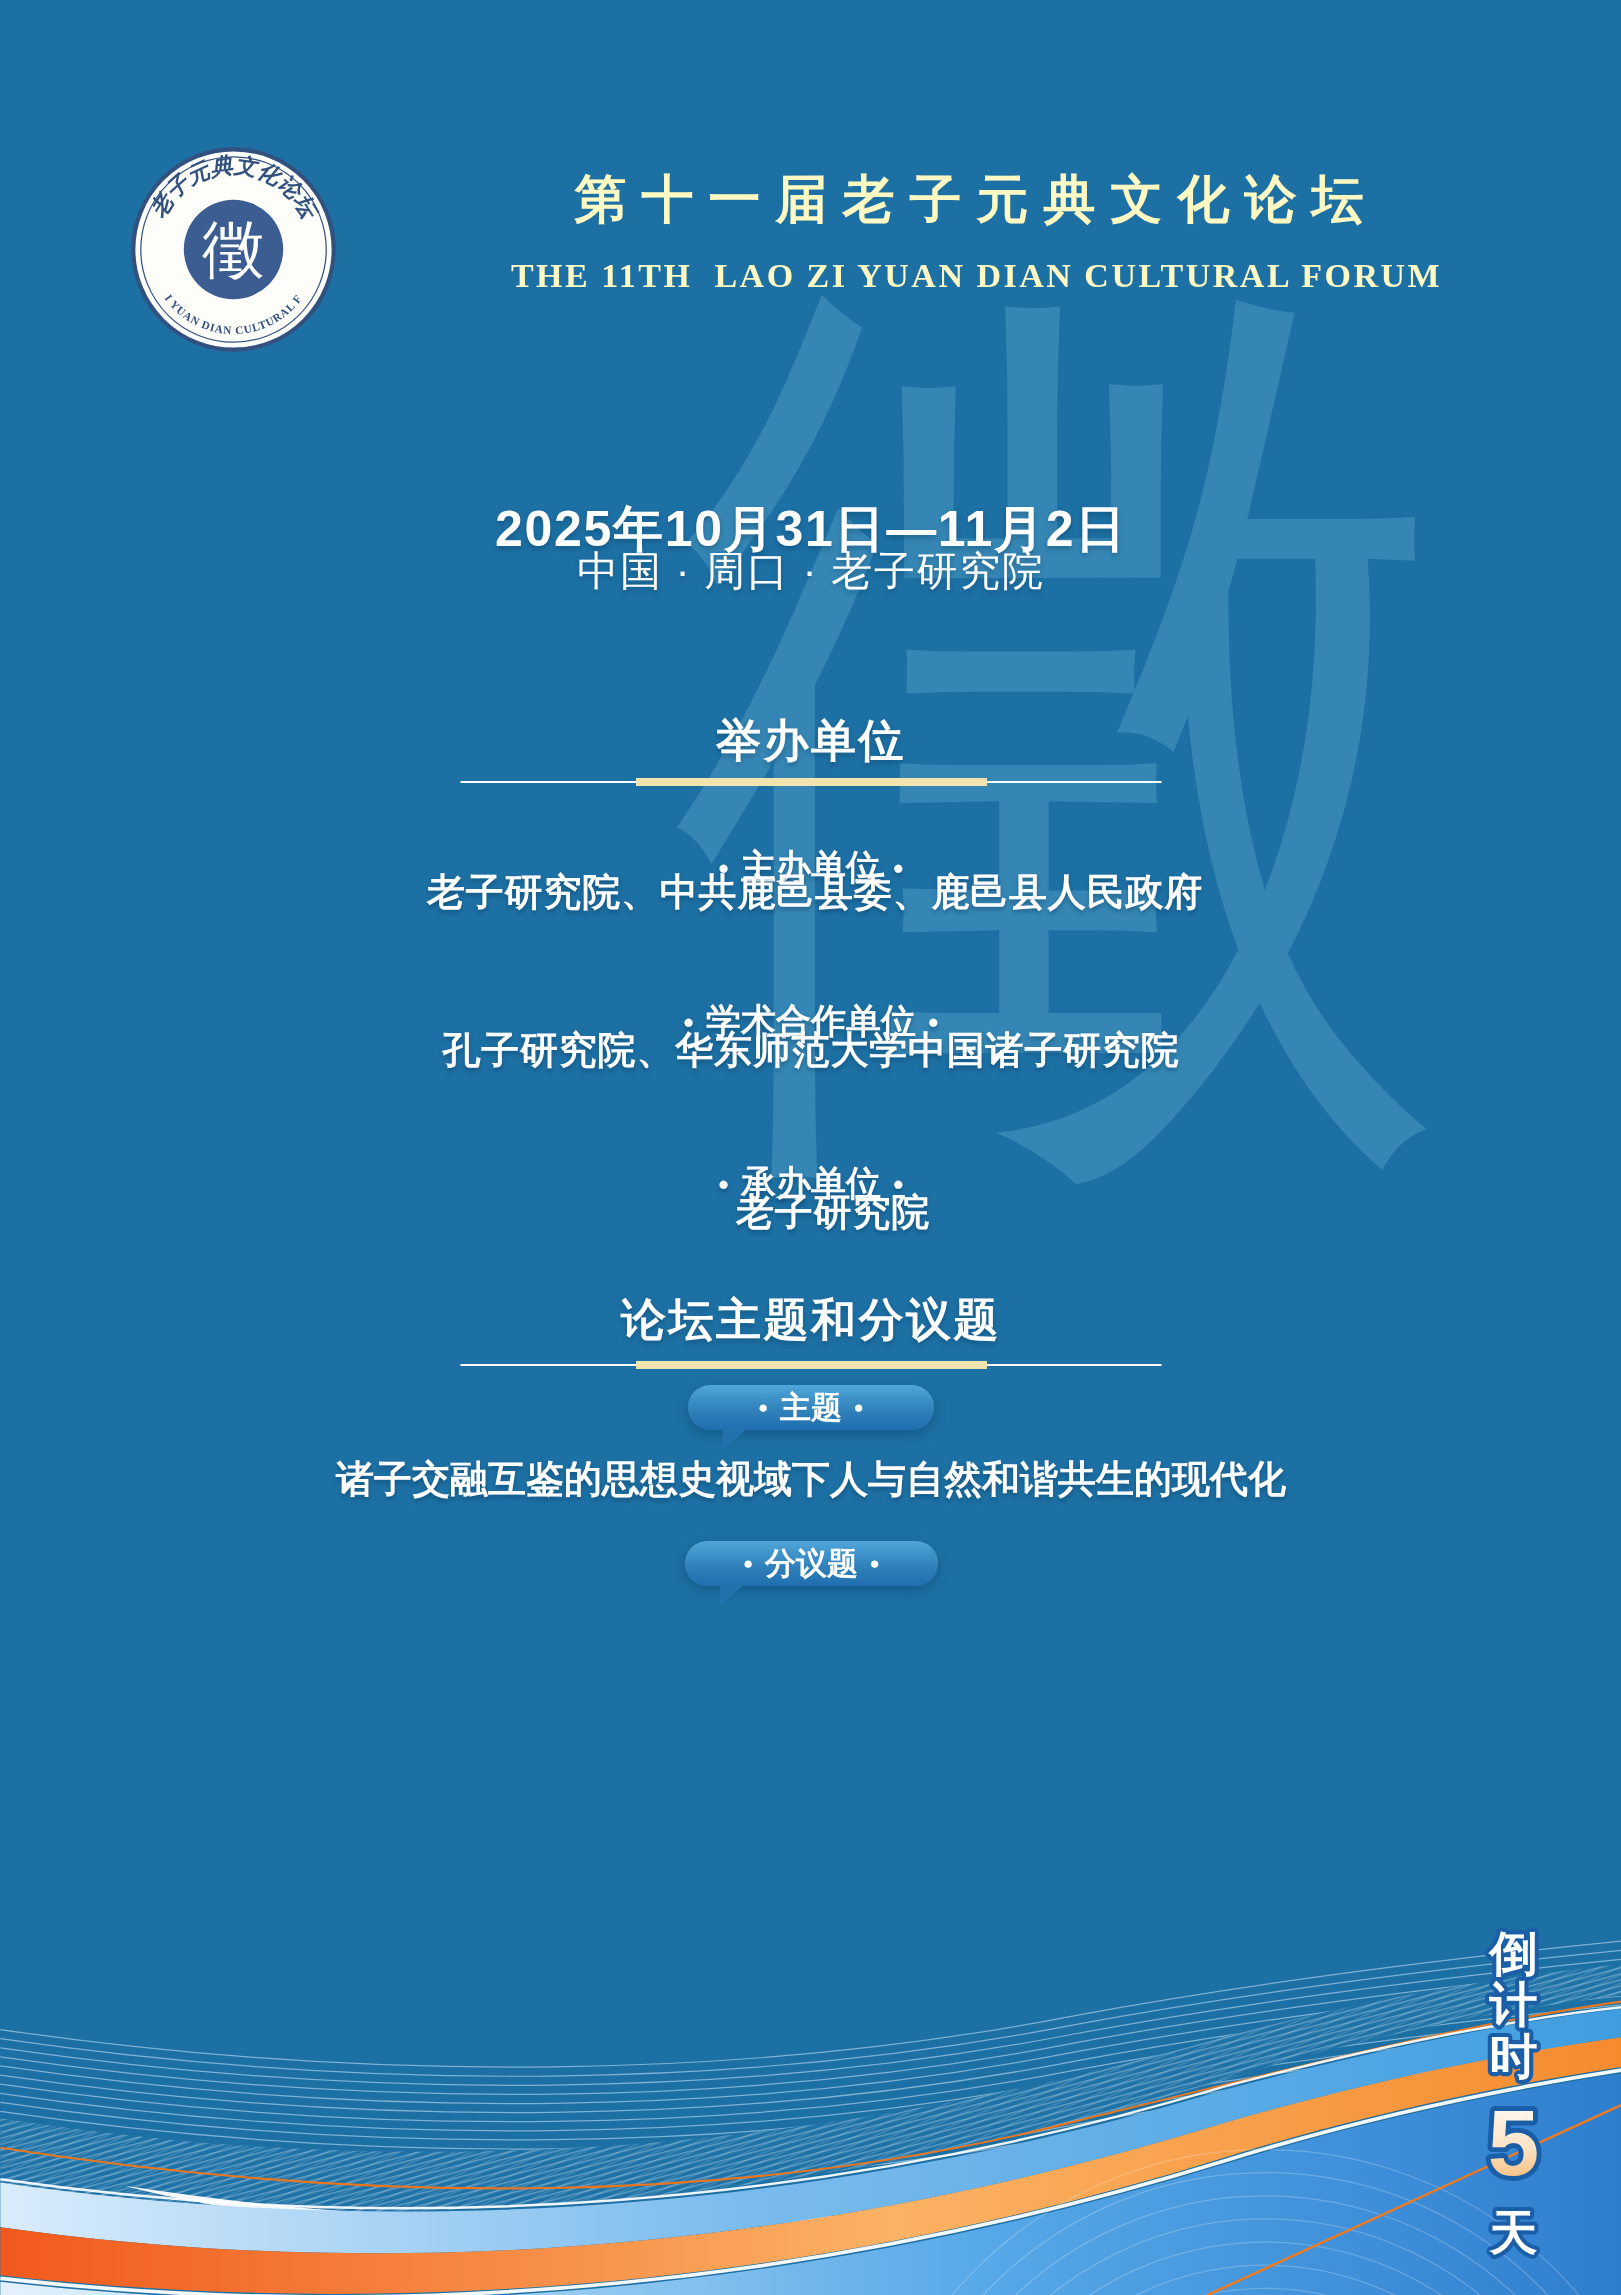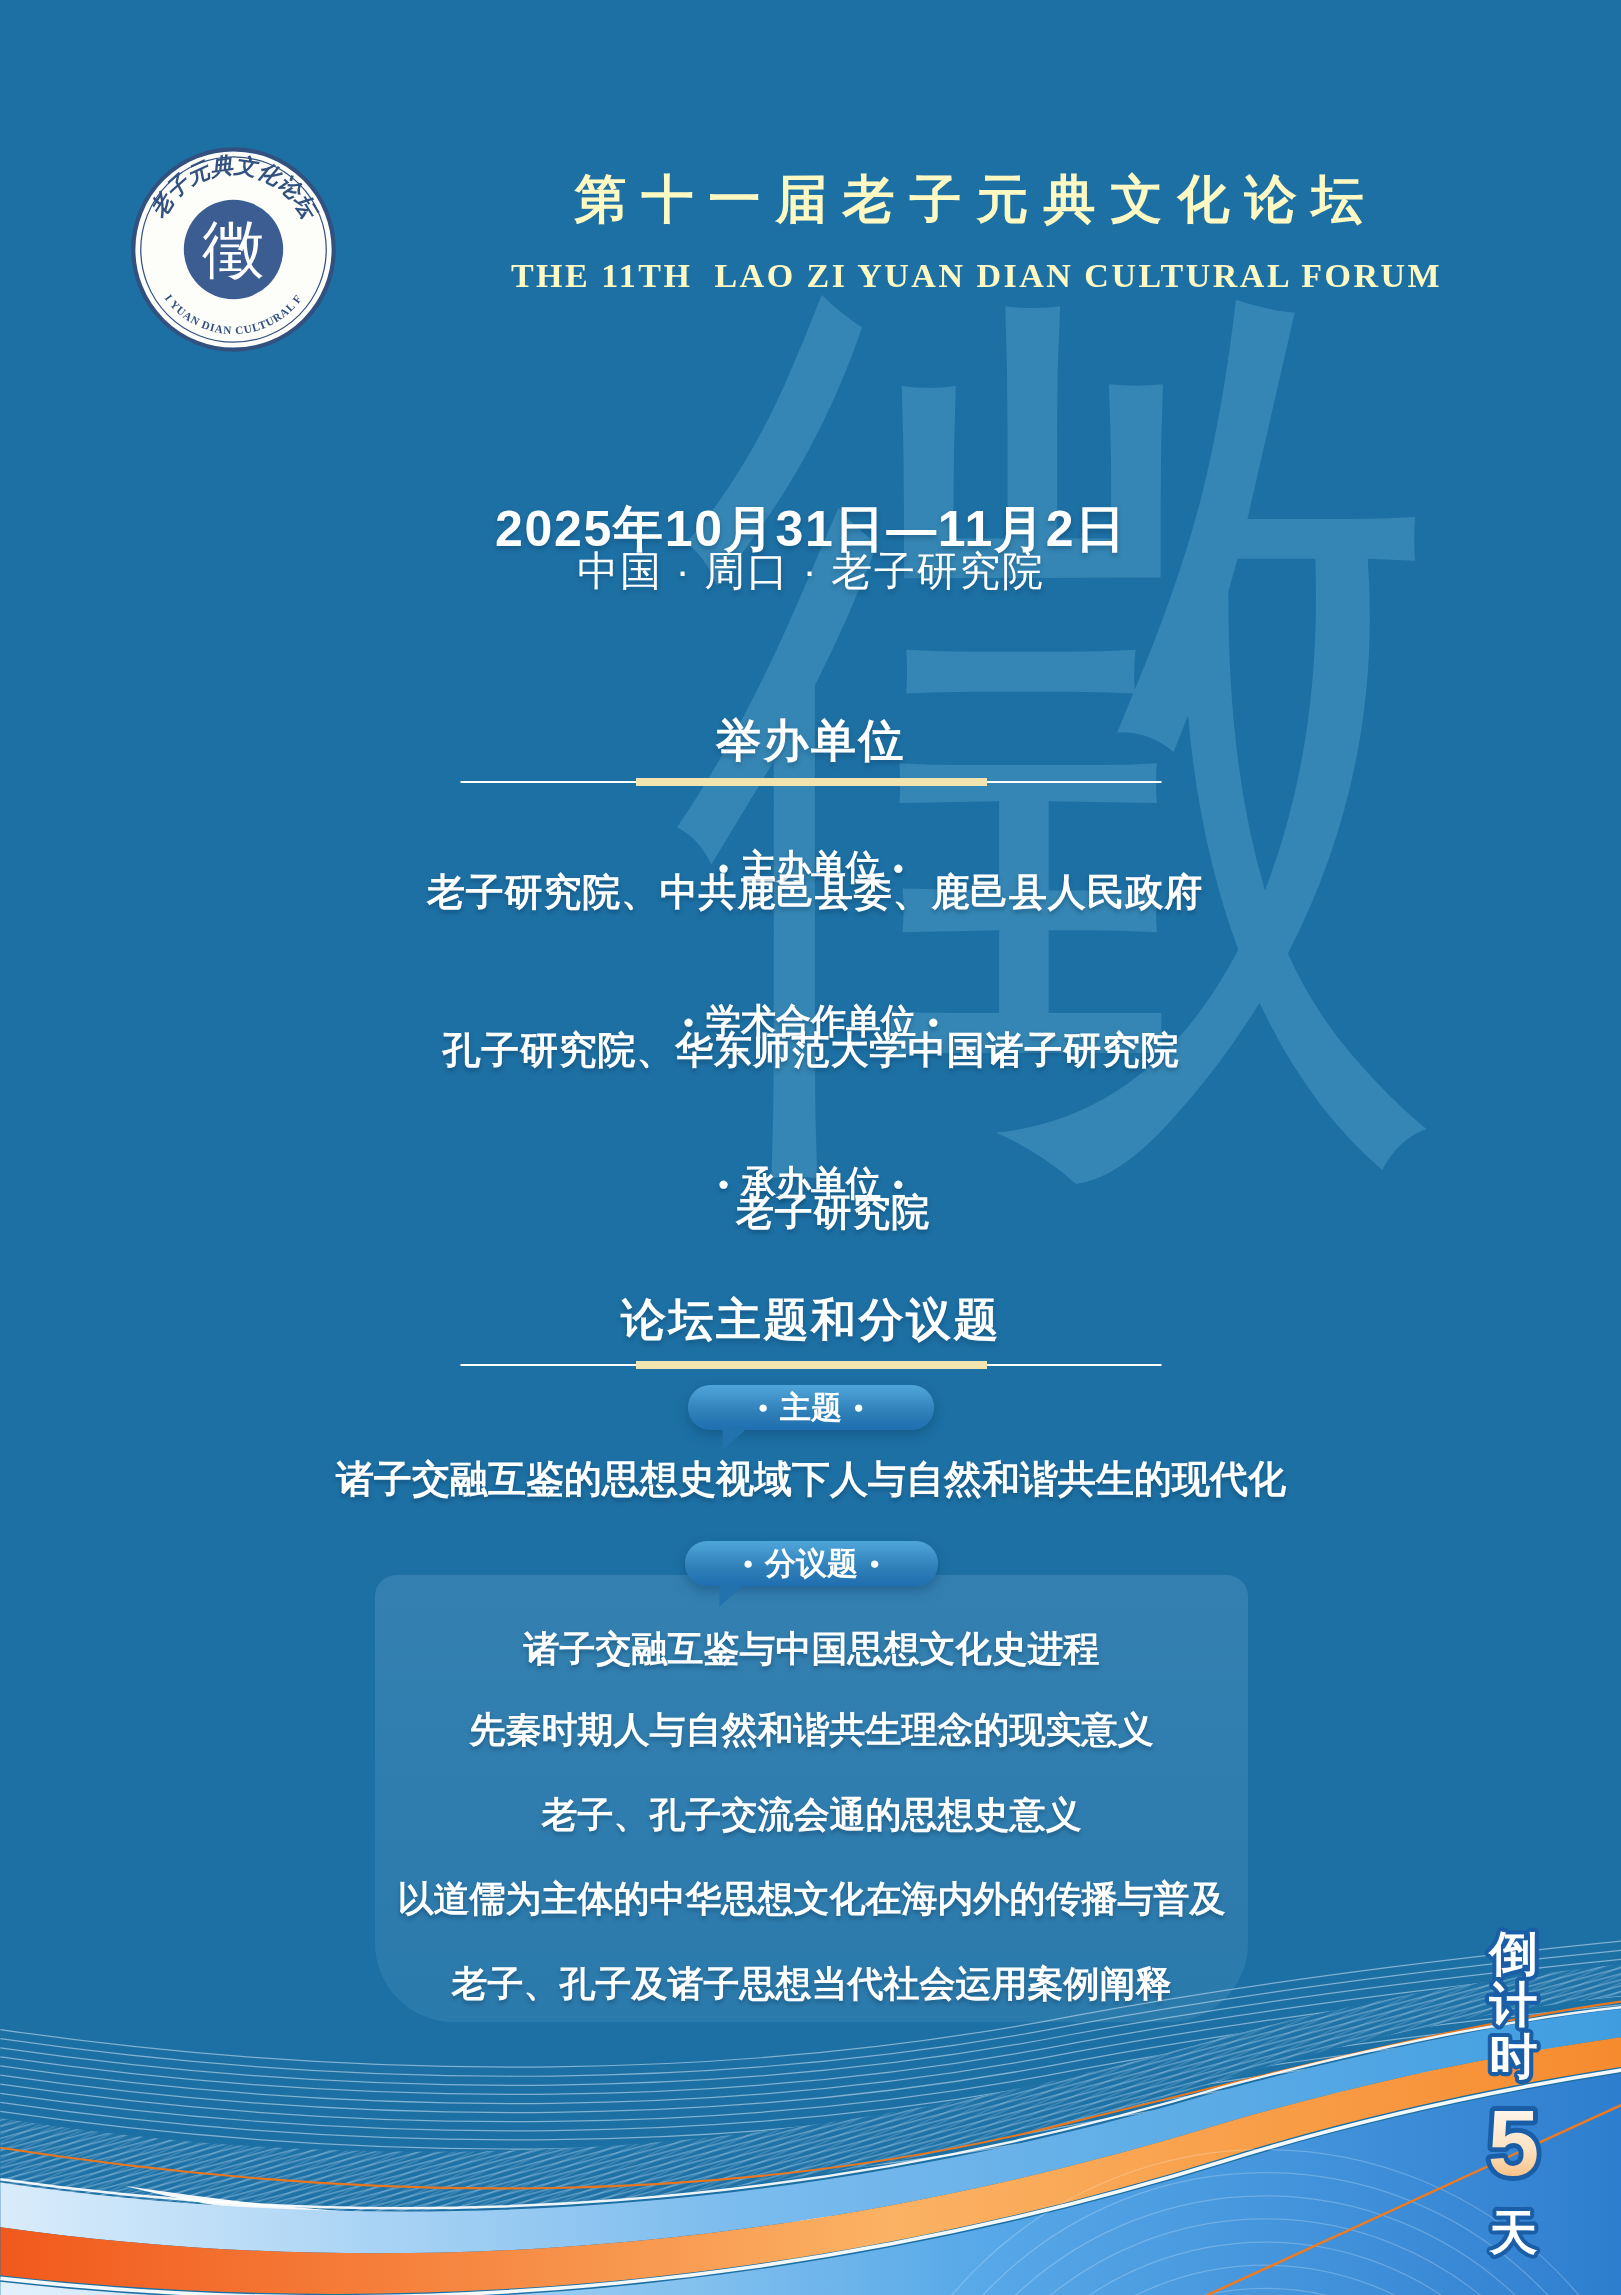--- a/index.html
+++ b/index.html
@@ -213,27 +213,20 @@
 
   <div class="bubble layer" style="left:688px;top:1385px;width:246px;">
     <span class="dot">●</span><span>主题</span><span class="dot">●</span>
   </div>
   <div class="theme-text layer">诸子交融互鉴的思想史视域下人与自然和谐共生的现代化</div>
 
   <div class="bubble layer" style="left:685px;top:1541px;width:253px;z-index:4;">
     <span class="dot">●</span><span>分议题</span><span class="dot">●</span>
   </div>
 
-  <div class="panel layer">
-    <div class="item" style="top:50px;">诸子交融互鉴与中国思想文化史进程</div>
-    <div class="item" style="top:131px;">先秦时期人与自然和谐共生理念的现实意义</div>
-    <div class="item" style="top:216px;">老子、孔子交流会通的思想史意义</div>
-    <div class="item" style="top:300px;">以道儒为主体的中华思想文化在海内外的传播与普及</div>
-    <div class="item" style="top:385px;">老子、孔子及诸子思想当代社会运用案例阐释</div>
-  </div>
 
   <svg class="countdown" viewBox="0 0 156 440" xmlns="http://www.w3.org/2000/svg">
     <defs>
       <linearGradient id="grad5" x1="0" y1="0" x2="0" y2="1">
         <stop offset="0" stop-color="#ffffff"></stop>
           <stop offset="0.55" stop-color="#fde3c3"></stop>
         <stop offset="1" stop-color="#f6ad62"></stop>
       </linearGradient>
     </defs>
     <g font-family="Liberation Sans, sans-serif" font-weight="800" text-anchor="middle" stroke="#1b5ea8" stroke-linejoin="round" paint-order="stroke" fill="#ffffff">

